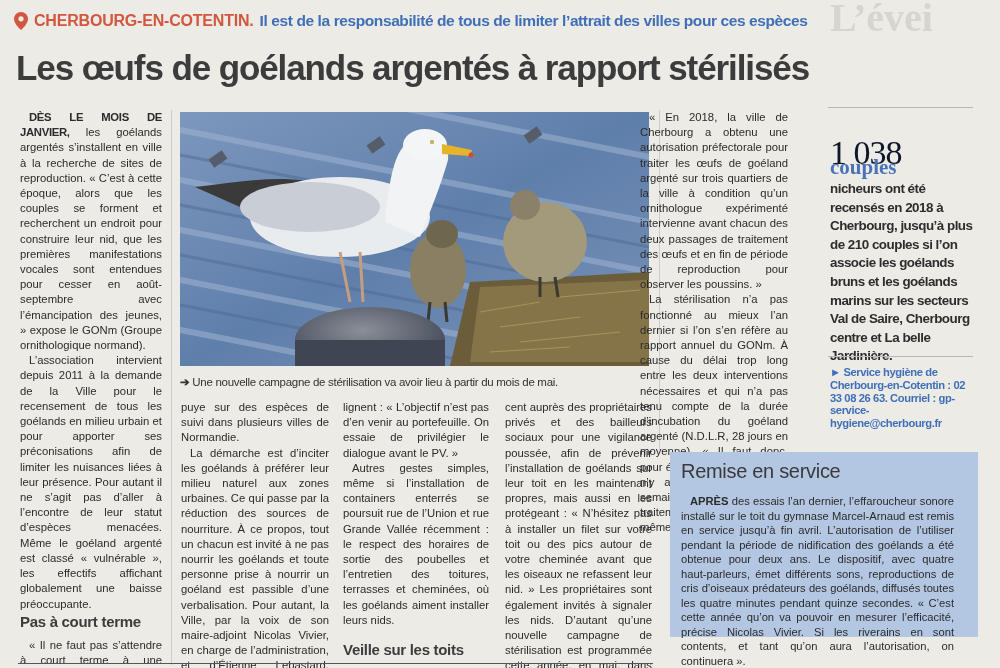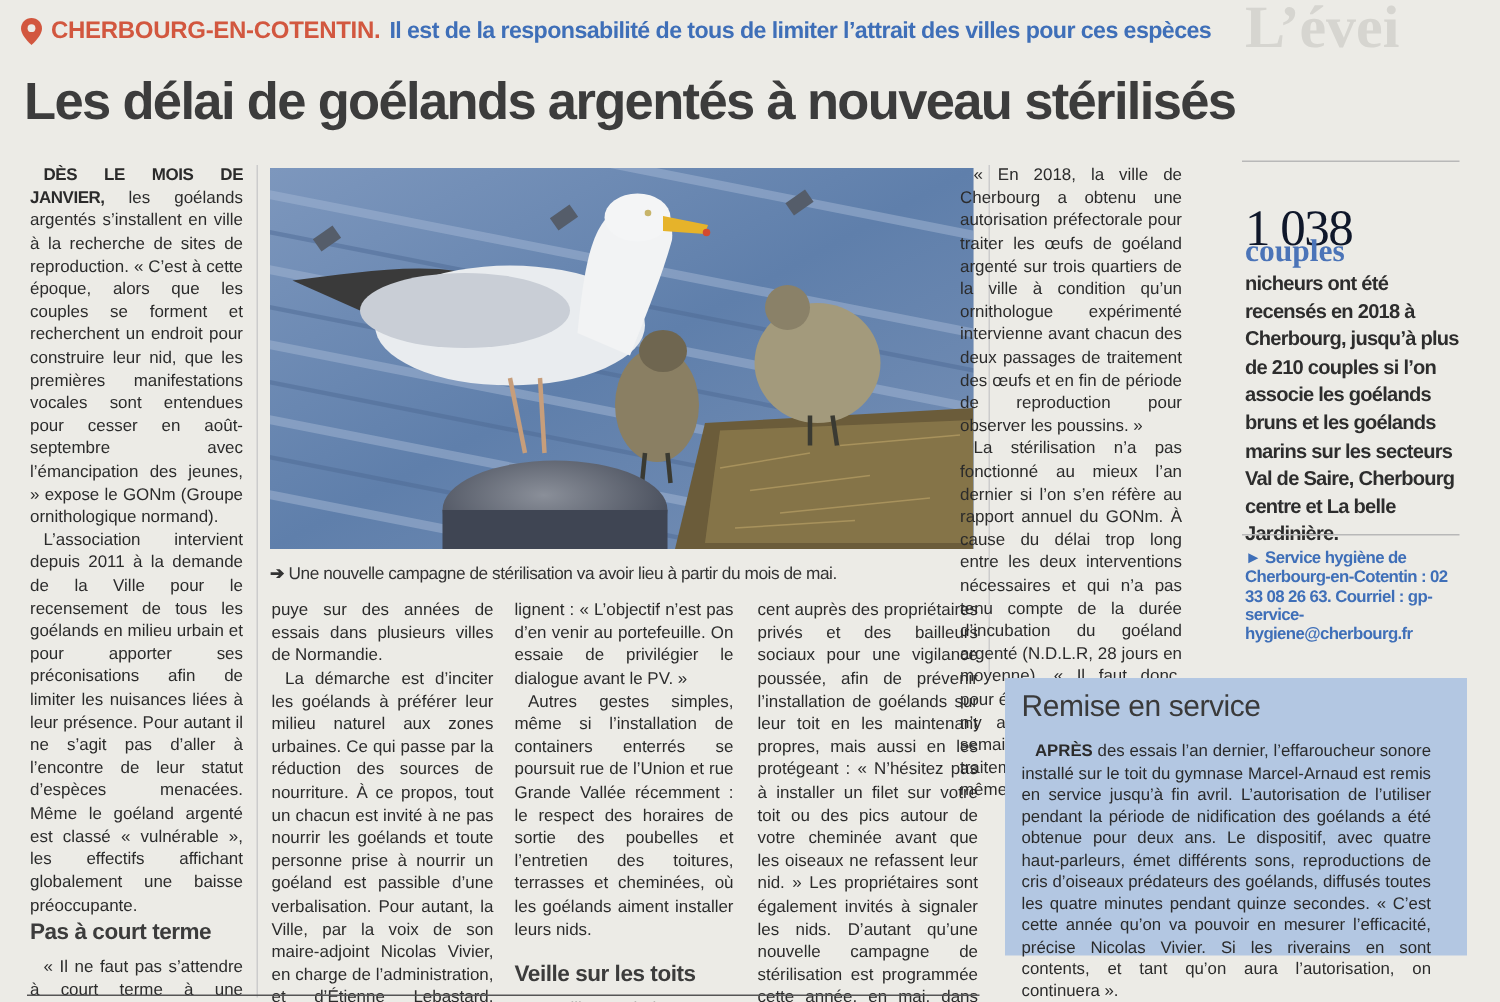--- a/index.html
+++ b/index.html
@@ -67,21 +67,21 @@
 
 <div class="abs kicker">
   <svg class="pin" viewBox="0 0 14 18">
     <path d="M7 0C3.1 0 0 3.1 0 7c0 5 7 11 7 11s7-6 7-11c0-3.9-3.1-7-7-7z" fill="#d2573f"></path>
     <circle cx="7" cy="6.8" r="2.6" fill="#ecebe6"></circle>
   </svg>
   <span class="kicker-city">CHERBOURG-EN-COTENTIN.</span>
   <span class="kicker-text">Il est de la responsabilité de tous de limiter l’attrait des villes pour ces espèces</span>
 </div>
 
-<h1 class="abs headline">Les délai de goélands argentés à nouveau stérilisés</h1>
+<h1 class="abs headline">Les œufs de goélands argentés à rapport stérilisés</h1>
 
 <div class="abs col col1">
   <p><span class="lead">DÈS LE MOIS DE JANVIER,</span><span> les goélands argentés s’installent en ville à la recherche de sites de reproduction. « C’est à cette époque, alors que les couples se forment et recherchent un endroit pour construire leur nid, que les premières manifestations vocales sont entendues pour cesser en août-septembre avec l’émancipation des jeunes, » expose le GONm (Groupe ornithologique normand).</span></p>
   <p>L’association intervient depuis 2011 à la demande de la Ville pour le recensement de tous les goélands en milieu urbain et pour apporter ses préconisations afin de limiter les nuisances liées à leur présence. Pour autant il ne s’agit pas d’aller à l’encontre de leur statut d’espèces menacées. Même le goéland argenté est classé « vulnérable », les effectifs affichant globalement une baisse préoccupante.</p>
   <h3 class="subhead">Pas à court terme</h3>
   <p>« Il ne faut pas s’attendre à court terme à une diminution importante de la population du goéland argenté. Un recul de plus de 20 ans ne laisse toujours pas entrevoir une diminution des effectifs à l’échelle des agglomérations concernées », prévient le GONm, qui s’ap-</p>
 </div>
 
 <div class="abs col-sep" style="left:171px; height:555px;"></div>
 
@@ -148,21 +148,21 @@
     <ellipse cx="190" cy="228" rx="75" ry="33" fill="url(#cap)"></ellipse>
     <rect x="115" y="228" width="150" height="30" fill="#3f4553"></rect>
   </svg>
 </div>
 
 <div class="abs caption">
   <span class="arrow">➔</span><span>Une nouvelle campagne de stérilisation va avoir lieu à partir du mois de mai.</span>
 </div>
 
 <div class="abs col col2">
-  <p class="noindent">puye sur des années de essais dans plusieurs villes de Normandie.</p>
+  <p class="noindent">puye sur des espèces de suivi dans plusieurs villes de Normandie.</p>
   <p>La démarche est d’inciter les goélands à préférer leur milieu naturel aux zones urbaines. Ce qui passe par la réduction des sources de nourriture. À ce propos, tout un chacun est invité à ne pas nourrir les goélands et toute personne prise à nourrir un goéland est passible d’une verbalisation. Pour autant, la Ville, par la voix de son maire-adjoint Nicolas Vivier, en charge de l’administration, et d’Étienne Lebastard, inspecteur Hygiène et sécurité, sou-</p>
 </div>
 
 <div class="abs col col3">
   <p class="noindent">lignent : « L’objectif n’est pas d’en venir au portefeuille. On essaie de privilégier le dialogue avant le PV. »</p>
   <p>Autres gestes simples, même si l’installation de containers enterrés se poursuit rue de l’Union et rue Grande Vallée récemment : le respect des horaires de sortie des poubelles et l’entretien des toitures, terrasses et cheminées, où les goélands aiment installer leurs nids.</p>
   <h3 class="subhead" style="margin-top:14px;">Veille sur les toits</h3>
   <p>La ville souhaite mettre l’ac-</p>
 </div>
 

